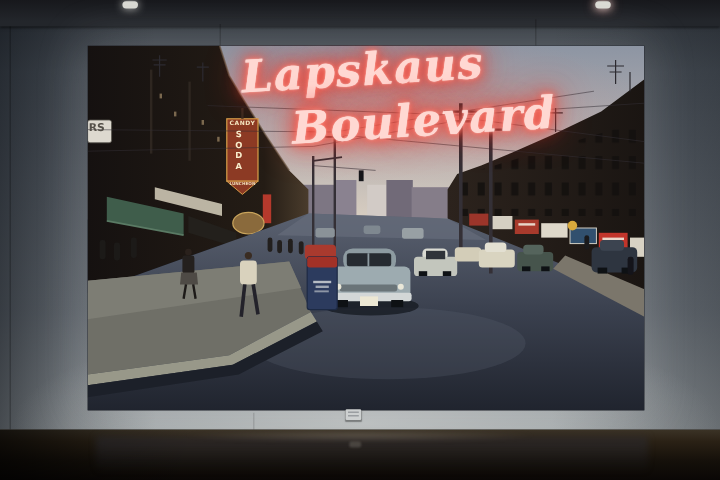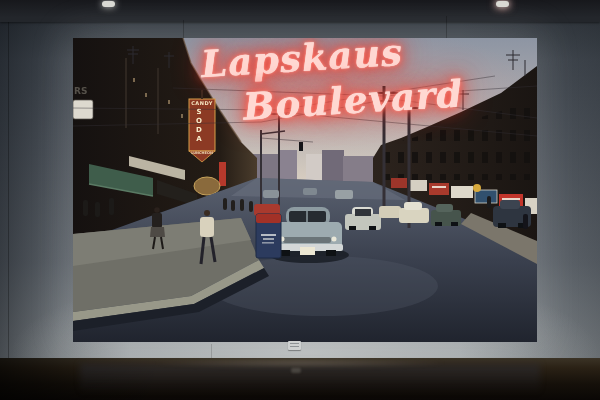--- a/index.html
+++ b/index.html
@@ -48,21 +48,21 @@
     color:#ffd8d2;letter-spacing:1px;white-space:nowrap;
     text-shadow:0 0 1px #fff2ef,0 0 4px #ff8a7c,0 0 9px #ff5040,0 0 18px #f23628,0 0 30px rgba(242,44,34,.85);}
   .neon1{left:128px;top:-2px;font-size:37px;transform:rotate(-3.5deg);}
   .neon2{left:170px;top:40px;font-size:37px;transform:rotate(-3.5deg);}
 
   .signtext{position:absolute;font-family:"DejaVu Sans",sans-serif;font-weight:bold;color:#f6e6c2;}
   .candy-top{left:114px;top:62px;width:30px;font-size:5px;text-align:center;letter-spacing:.5px;}
   .candy-vert{left:121px;top:70px;font-size:7px;line-height:10px;letter-spacing:1px;
     writing-mode:vertical-rl;text-orientation:upright;color:#f8eccb;}
   .candy-bottom{left:110px;top:113px;width:38px;font-size:3.5px;text-align:center;color:#f0dcb6;}
-  .corner-sign{left:1px;top:48px;font-size:9px;color:#55514a;}
+  .corner-sign{left:1px;top:64px;font-size:9px;color:#55514a;}
 </style>
 </head>
 <body>
 
 <div class="room">
   <div class="wall"></div>
   <div class="ceiling"></div>
   <div class="spotlight spot-left"></div>
   <div class="spotlight spot-right"></div>
   <div class="seam seam-left"></div>

